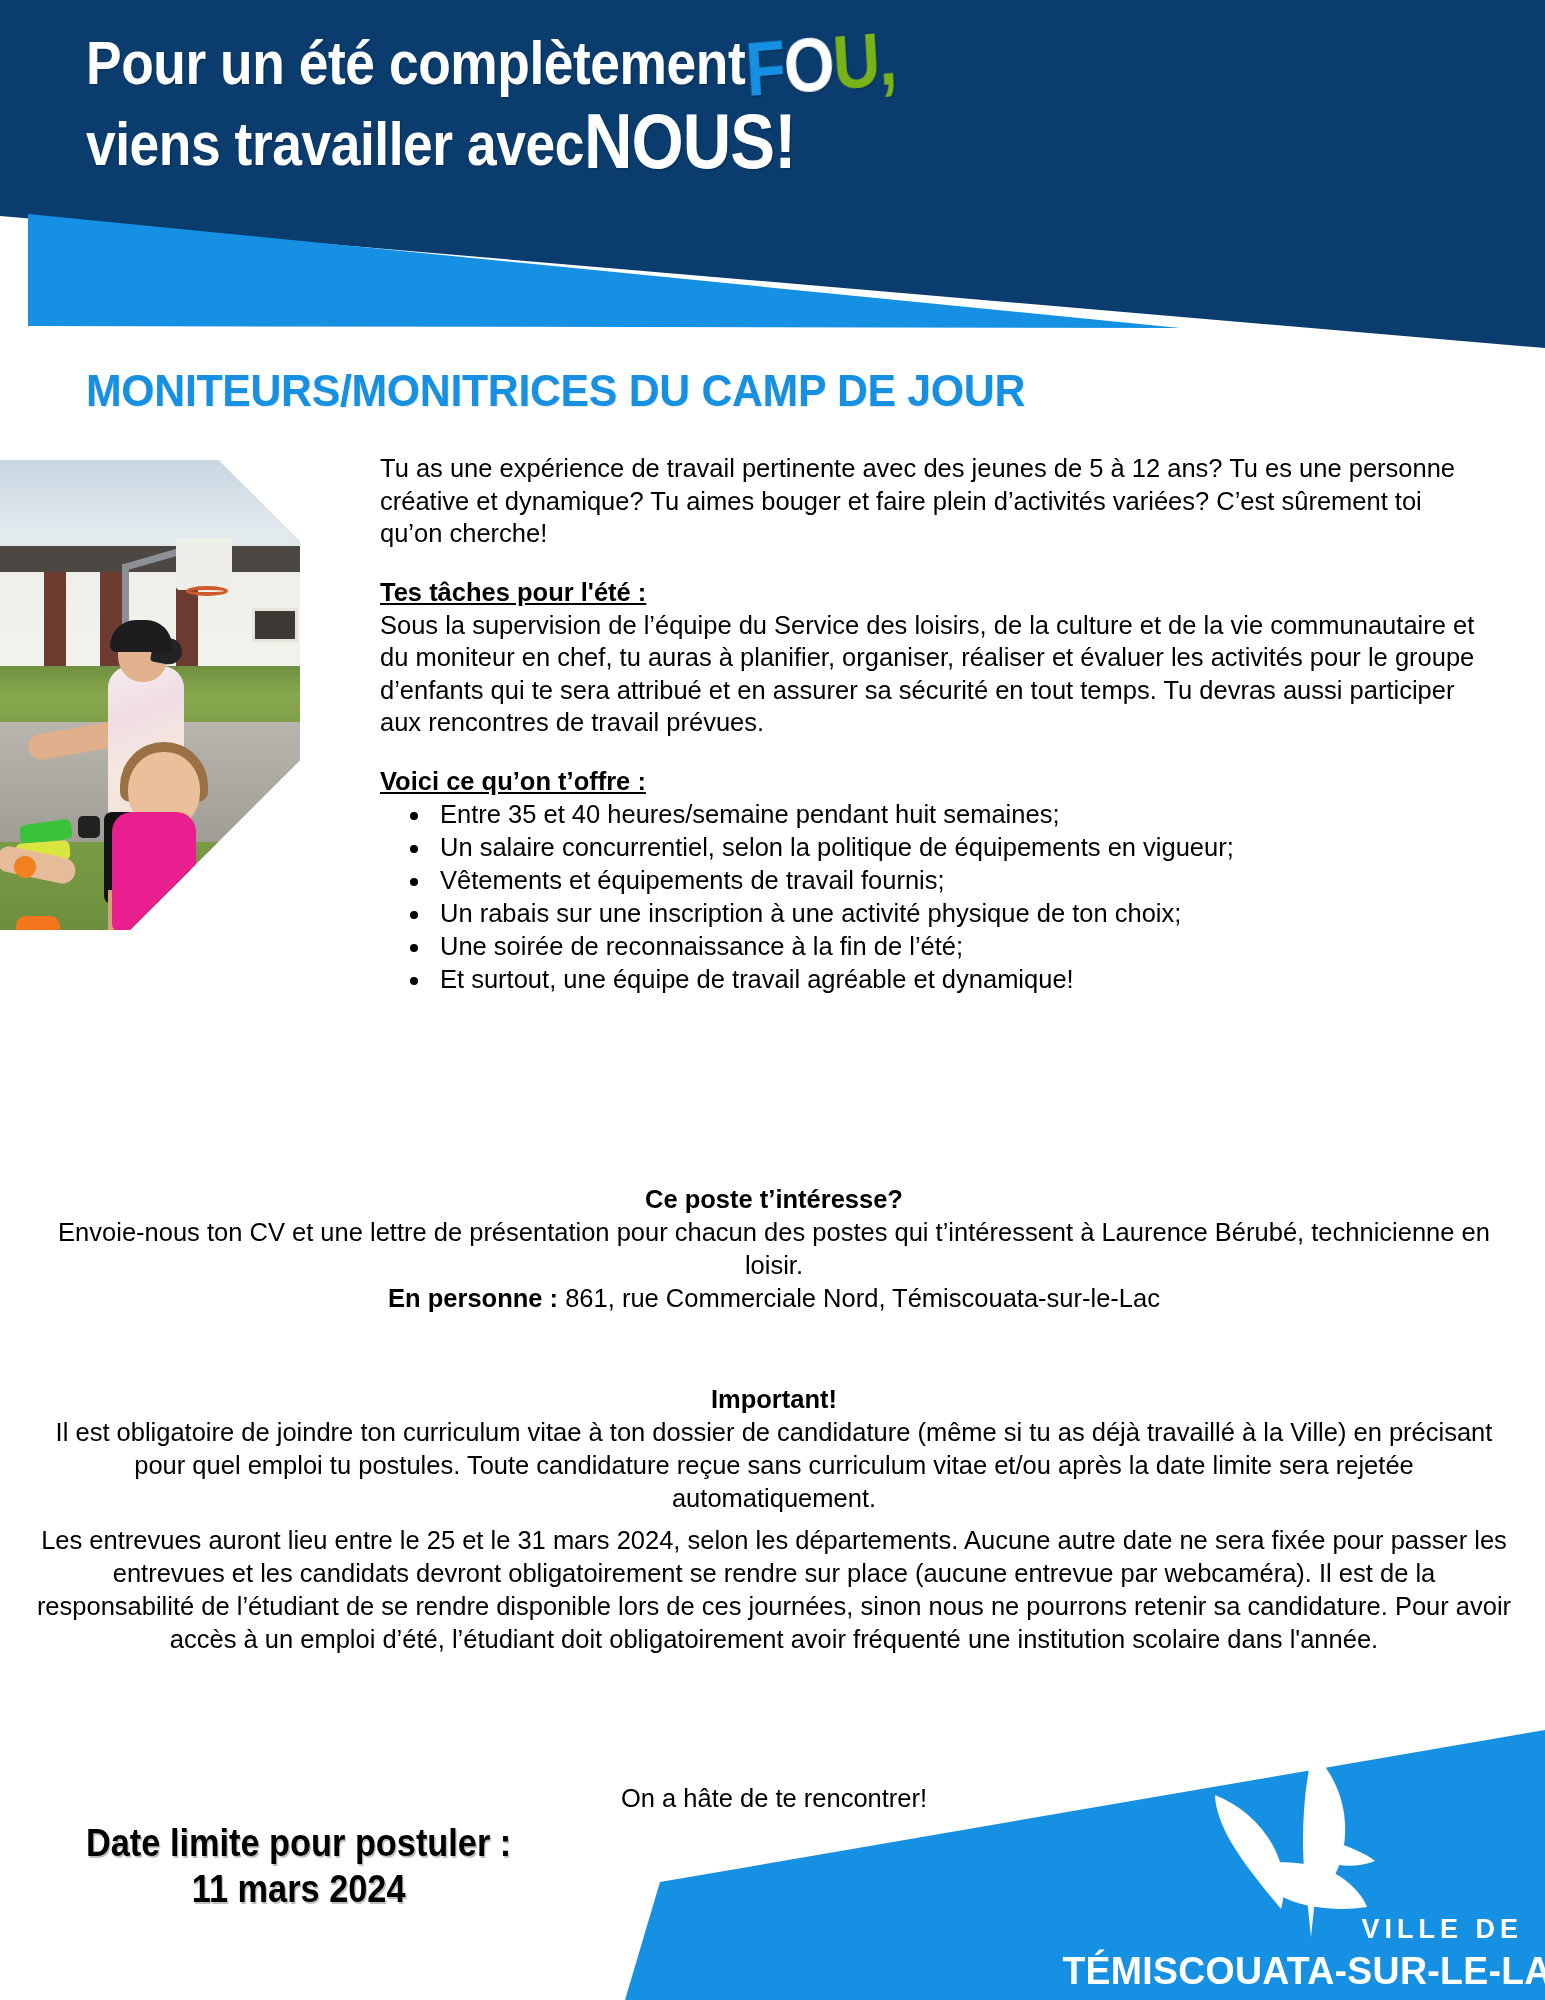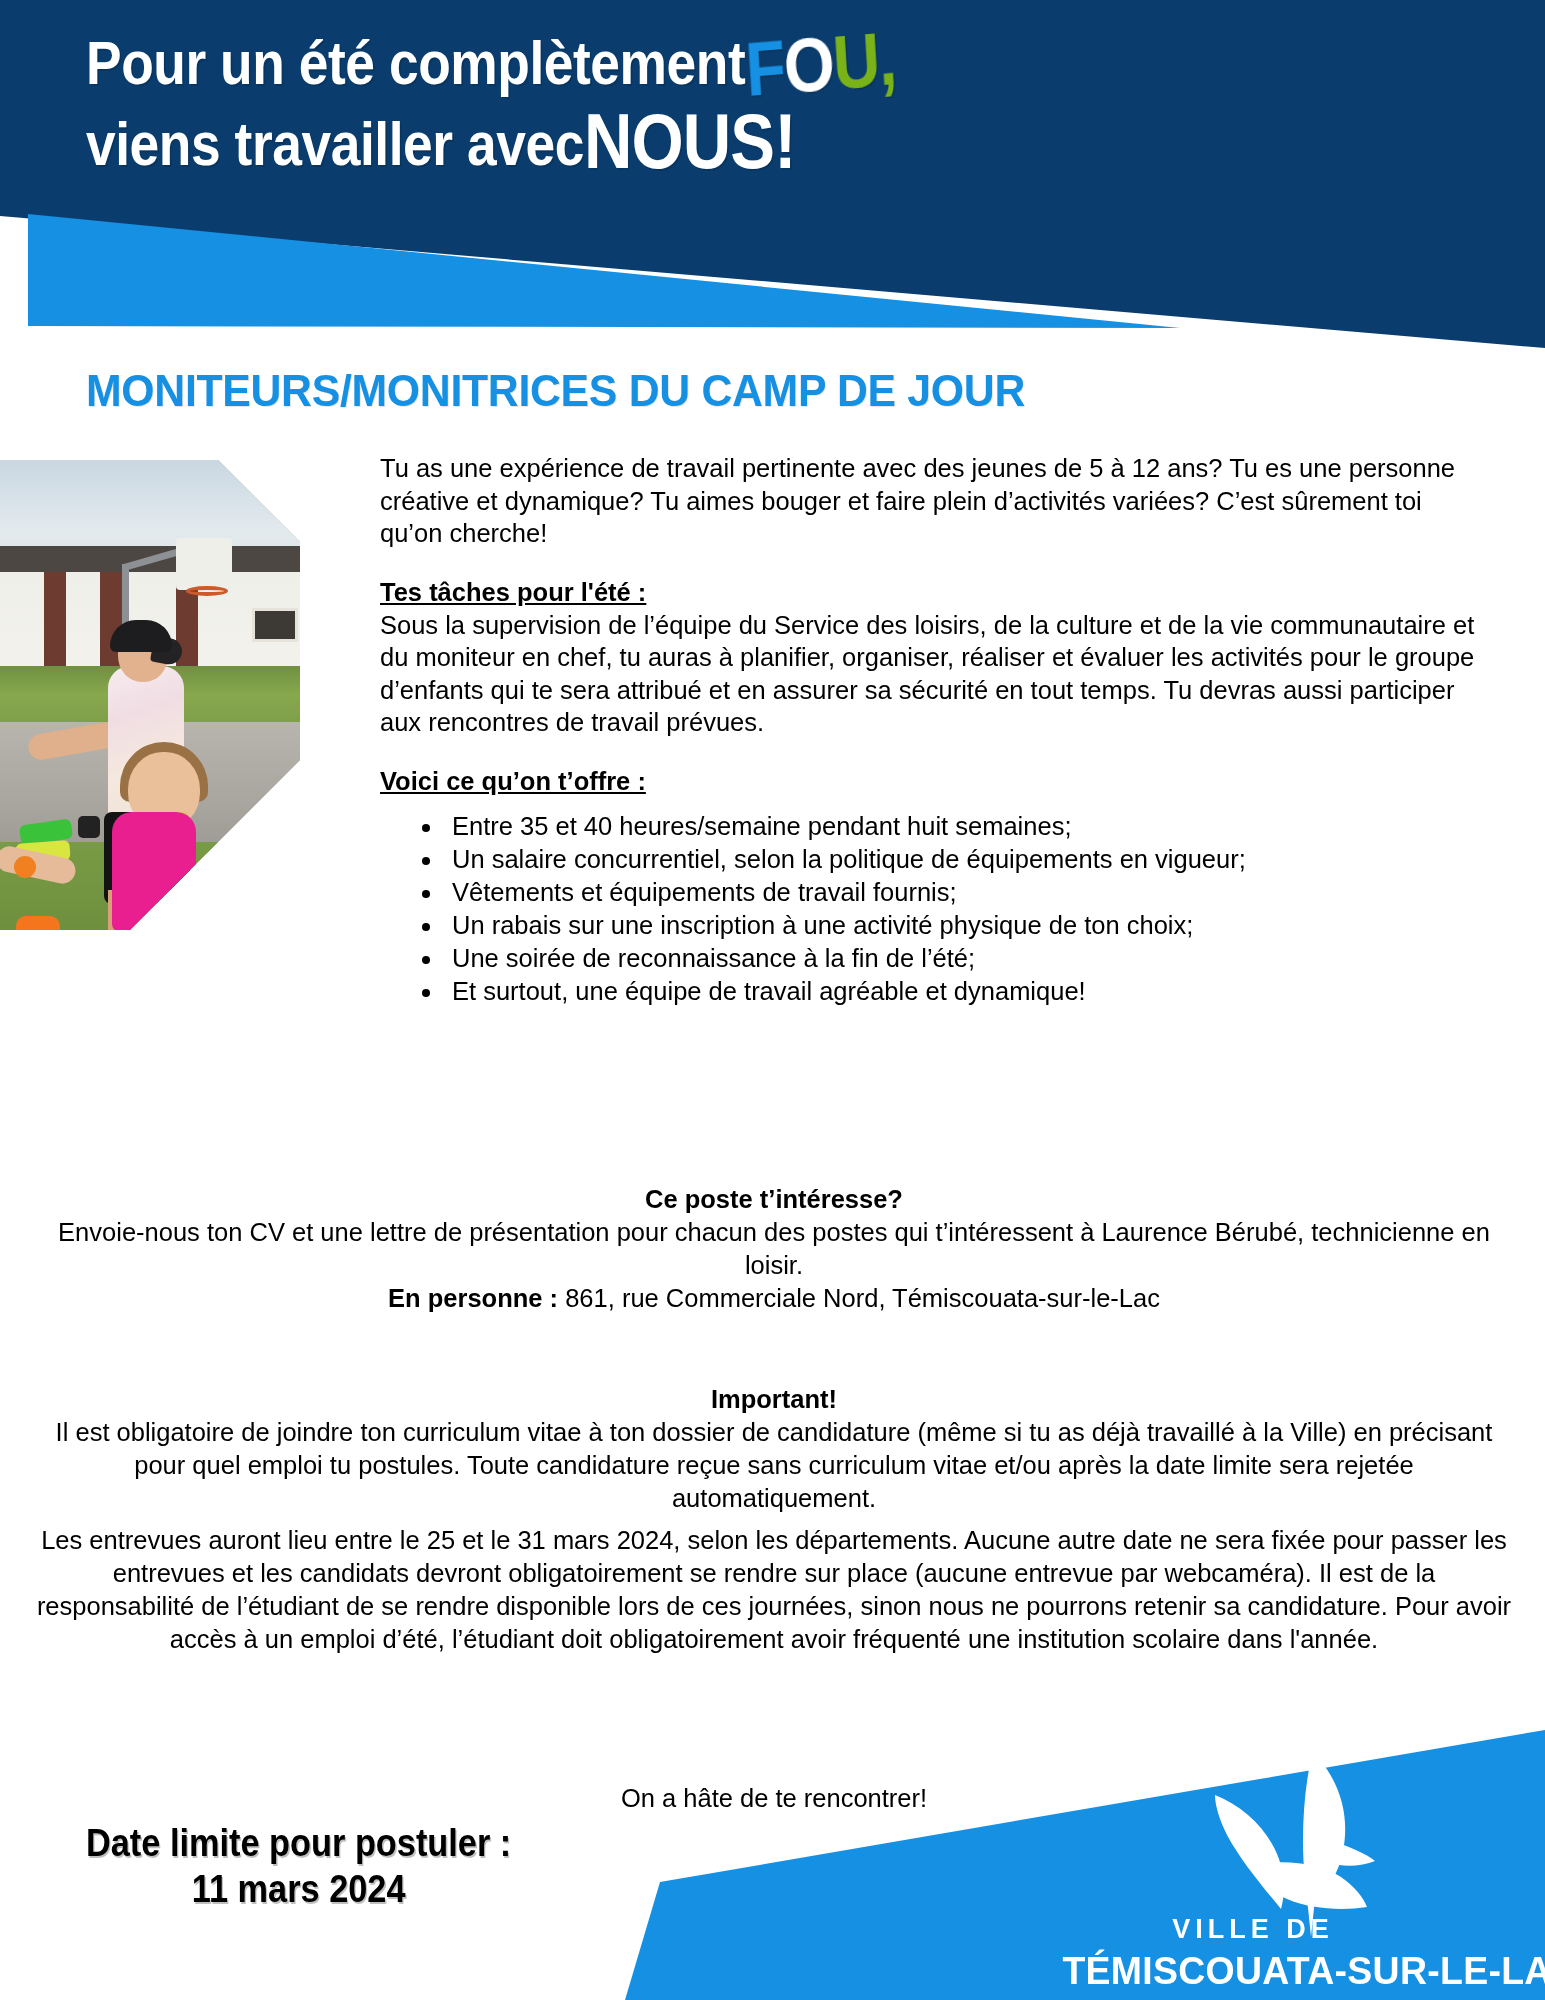--- a/index.html
+++ b/index.html
@@ -232,21 +232,21 @@
     width: 1100px;
     z-index: 5;
     font-size: 25.5px;
     line-height: 1.28;
   }
   .body-col p { margin: 0; }
   .para-intro { font-weight: 700; margin-bottom: 26px !important; }
   .para-gap { margin-bottom: 26px !important; }
   .sub-head { font-weight: 700; text-decoration: underline; }
   .bullets {
-    margin: 12px;
+    margin: 0;
     padding-left: 52px;
     list-style: disc;
   }
   .bullets li { margin: 0; padding-left: 8px; line-height: 1.30; }
 
   
   .wide-col {
     position: absolute;
     left: 34px;
     width: 1480px;
@@ -286,21 +286,21 @@
     transform-origin: left center;
     text-shadow: 1.5px 1.5px 0 rgba(0,0,0,0.25);
   }
   .deadline .l2 { text-align: center; }
 
   .logo-wrap {
     position: absolute;
     right: 22px; top: 1755px;
     width: 470px;
     z-index: 6;
-    text-align: center;
+    text-align: right;
   }
   .logo-mark { width: 190px; height: 185px; display: block; margin: 0 auto; }
   .logo-ville {
     color: #ffffff;
     font-size: 27px;
     font-weight: 700;
     letter-spacing: 5px;
     margin-top: -26px;
     margin-left: -70px;
   }

